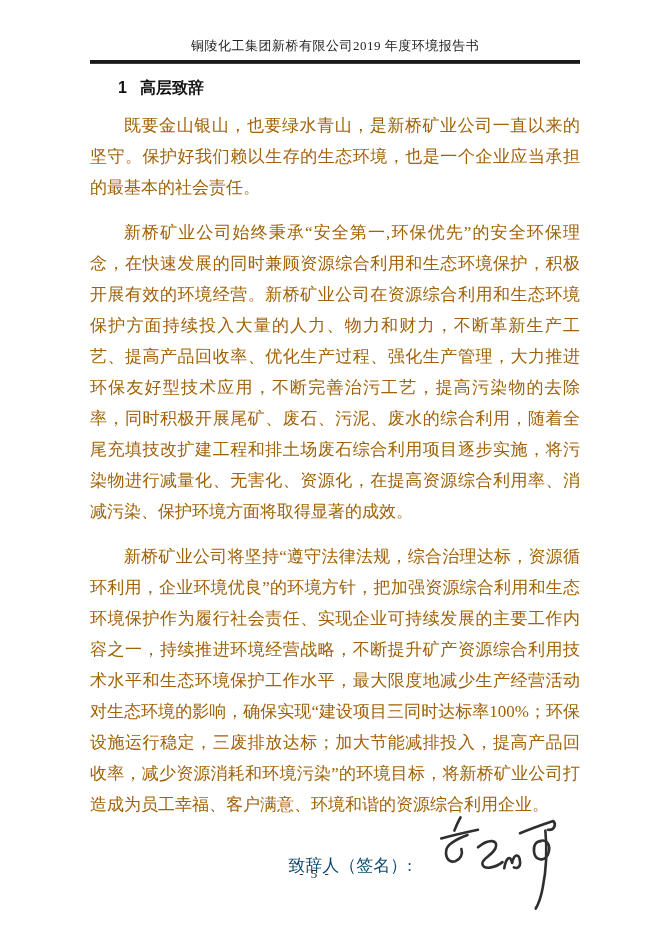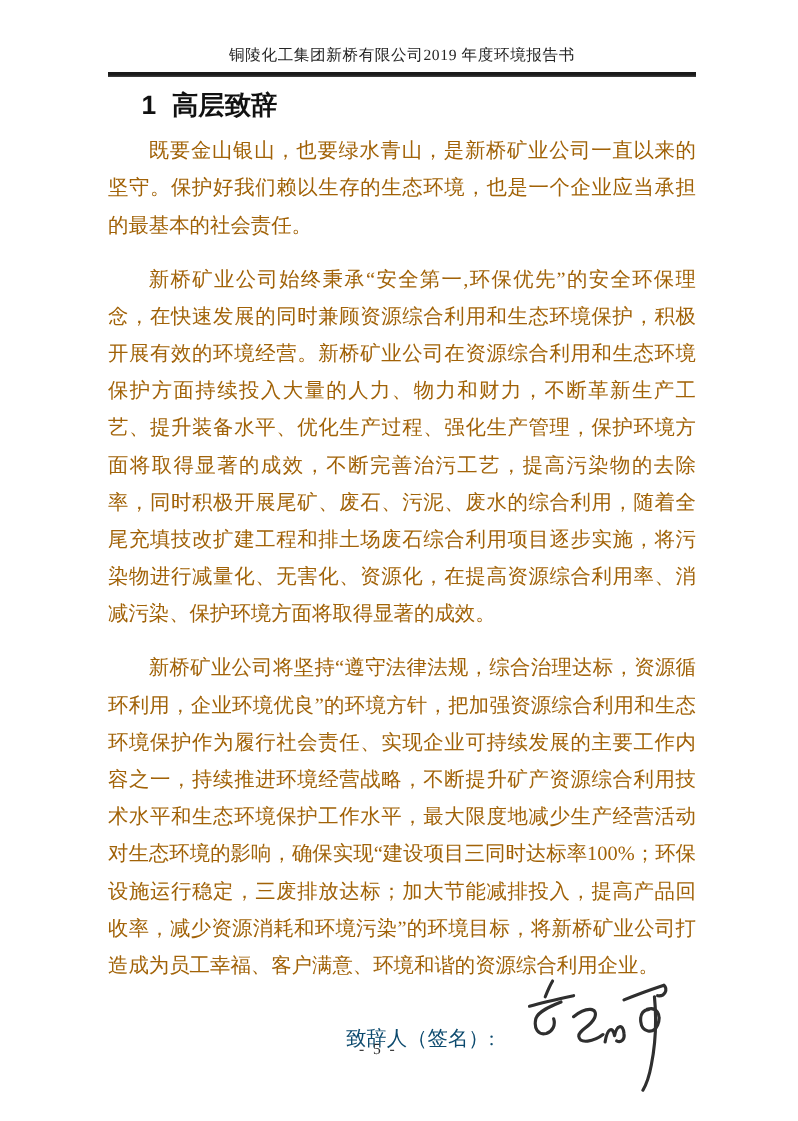--- a/index.html
+++ b/index.html
@@ -32,21 +32,21 @@
     margin-top: 6px;
     height: 4px;
     background: #1a1a1a;
     border-bottom: 1px solid #3a3a3a;
   }
   .section-heading {
     margin-top: 13px;
     padding-left: 28px;
     font-family: "Liberation Sans", "DejaVu Sans", sans-serif;
     font-weight: bold;
-    font-size: 22px;
+    font-size: 16px;
     color: #111111;
     line-height: 22px;
   }
   .section-heading .sec-num { margin-right: 13px; }
   .body-text p {
     margin-top: 14px;
     font-size: 17px;
     line-height: 31px;
     text-align: justify;
     text-indent: 2em;
@@ -89,21 +89,21 @@
     <div class="doc-header">铜陵化工集团新桥有限公司2019 年度环境报告书</div>
 
     <div class="header-rule"></div>
 
     <div class="section-heading">
       <span class="sec-num">1</span><span>高层致辞</span>
     </div>
 
     <div class="body-text">
       <p>既要金山银山，也要绿水青山，是新桥矿业公司一直以来的坚守。保护好我们赖以生存的生态环境，也是一个企业应当承担的最基本的社会责任。</p>
-      <p>新桥矿业公司始终秉承“安全第一,环保优先”的安全环保理念，在快速发展的同时兼顾资源综合利用和生态环境保护，积极开展有效的环境经营。新桥矿业公司在资源综合利用和生态环境保护方面持续投入大量的人力、物力和财力，不断革新生产工艺、提升装备水平、优化生产过程、强化生产管理，保护环境方面将取得显著的成效，不断完善治污工艺，提高污染物的去除率，同时积极开展尾矿、废石、污泥、废水的综合利用，随着全尾充填技改扩建工程和排土场废石综合利用项目逐步实施，将污染物进行减量化、无害化、资源化，在提高资源综合利用率、消减污染、保护环境方面将取得显著的成效。</p>
+      <p>新桥矿业公司始终秉承“安全第一,环保优先”的安全环保理念，在快速发展的同时兼顾资源综合利用和生态环境保护，积极开展有效的环境经营。新桥矿业公司在资源综合利用和生态环境保护方面持续投入大量的人力、物力和财力，不断革新生产工艺、提高产品回收率、优化生产过程、强化生产管理，大力推进环保友好型技术应用，不断完善治污工艺，提高污染物的去除率，同时积极开展尾矿、废石、污泥、废水的综合利用，随着全尾充填技改扩建工程和排土场废石综合利用项目逐步实施，将污染物进行减量化、无害化、资源化，在提高资源综合利用率、消减污染、保护环境方面将取得显著的成效。</p>
       <p>新桥矿业公司将坚持“遵守法律法规，综合治理达标，资源循环利用，企业环境优良”的环境方针，把加强资源综合利用和生态环境保护作为履行社会责任、实现企业可持续发展的主要工作内容之一，持续推进环境经营战略，不断提升矿产资源综合利用技术水平和生态环境保护工作水平，最大限度地减少生产经营活动对生态环境的影响，确保实现“建设项目三同时达标率100%；环保设施运行稳定，三废排放达标；加大节能减排投入，提高产品回收率，减少资源消耗和环境污染”的环境目标，将新桥矿业公司打造成为员工幸福、客户满意、环境和谐的资源综合利用企业。</p>
     </div>
 
     <div class="signature-row">
       <span class="signature-label">致辞人（签名）:</span>
       <svg class="signature-svg" width="140" height="105" viewBox="0 0 160 120" fill="none" stroke="#2f2f2f" stroke-width="3" stroke-linecap="round" stroke-linejoin="round">
         <path d="M44 12 C41 17 39 22 37 27"></path>
         <path d="M22 36 C36 32 50 29 64 26"></path>
         <path d="M52 32 C42 36 30 41 28 48 C26 57 30 64 38 62 C44 60 47 54 45 48"></path>
         <path d="M64 46 C76 36 88 37 84 47 C80 56 68 59 69 65 C70 72 83 70 92 63"></path>

